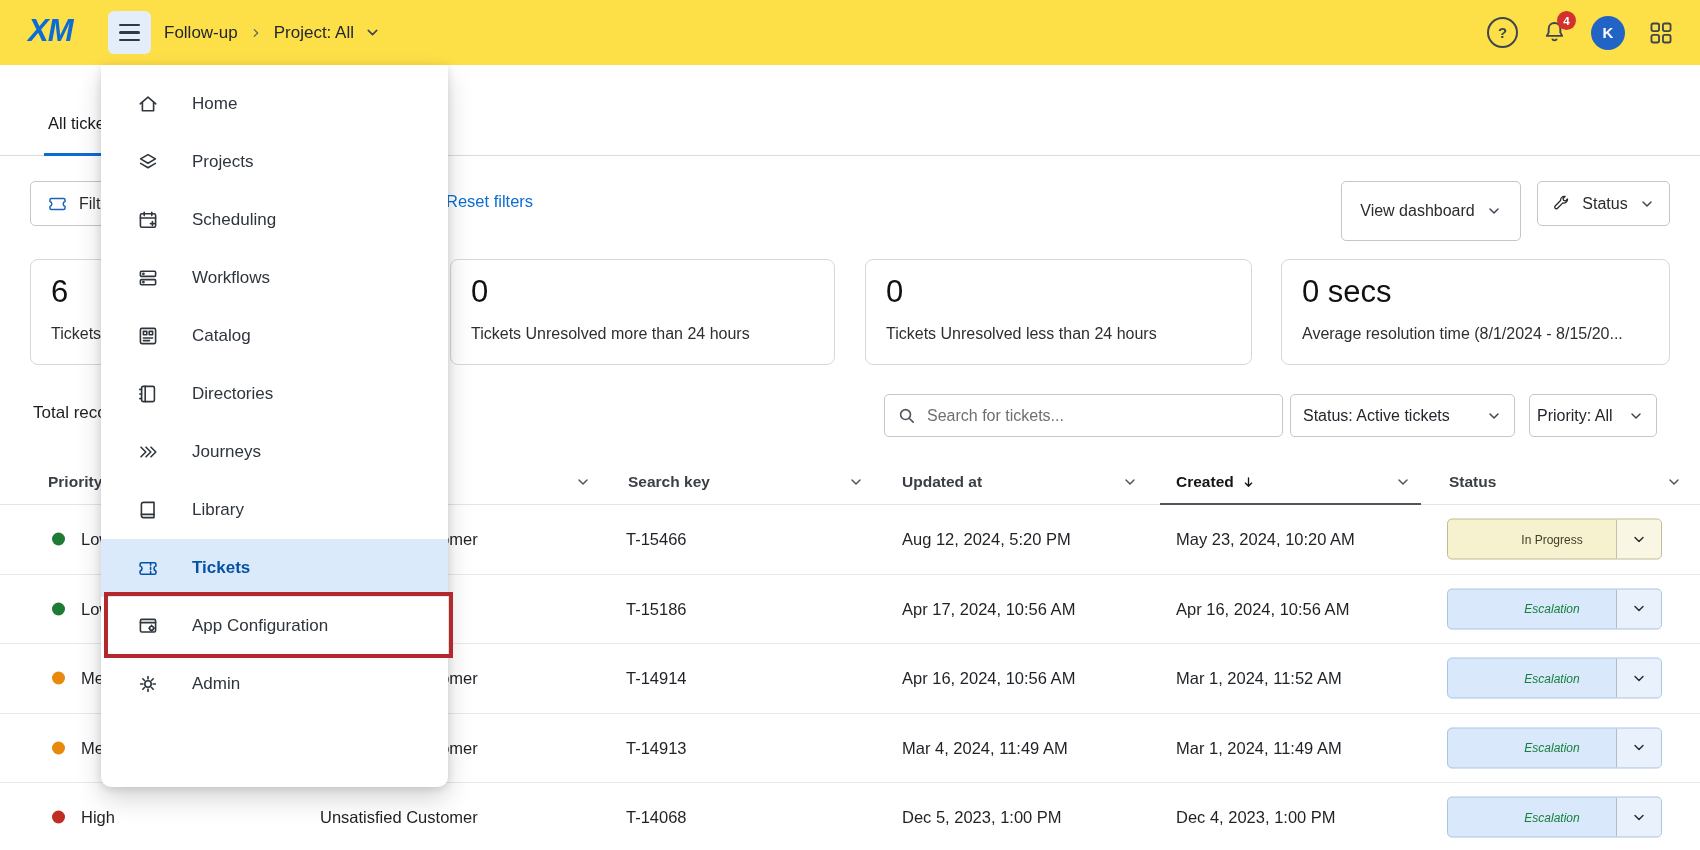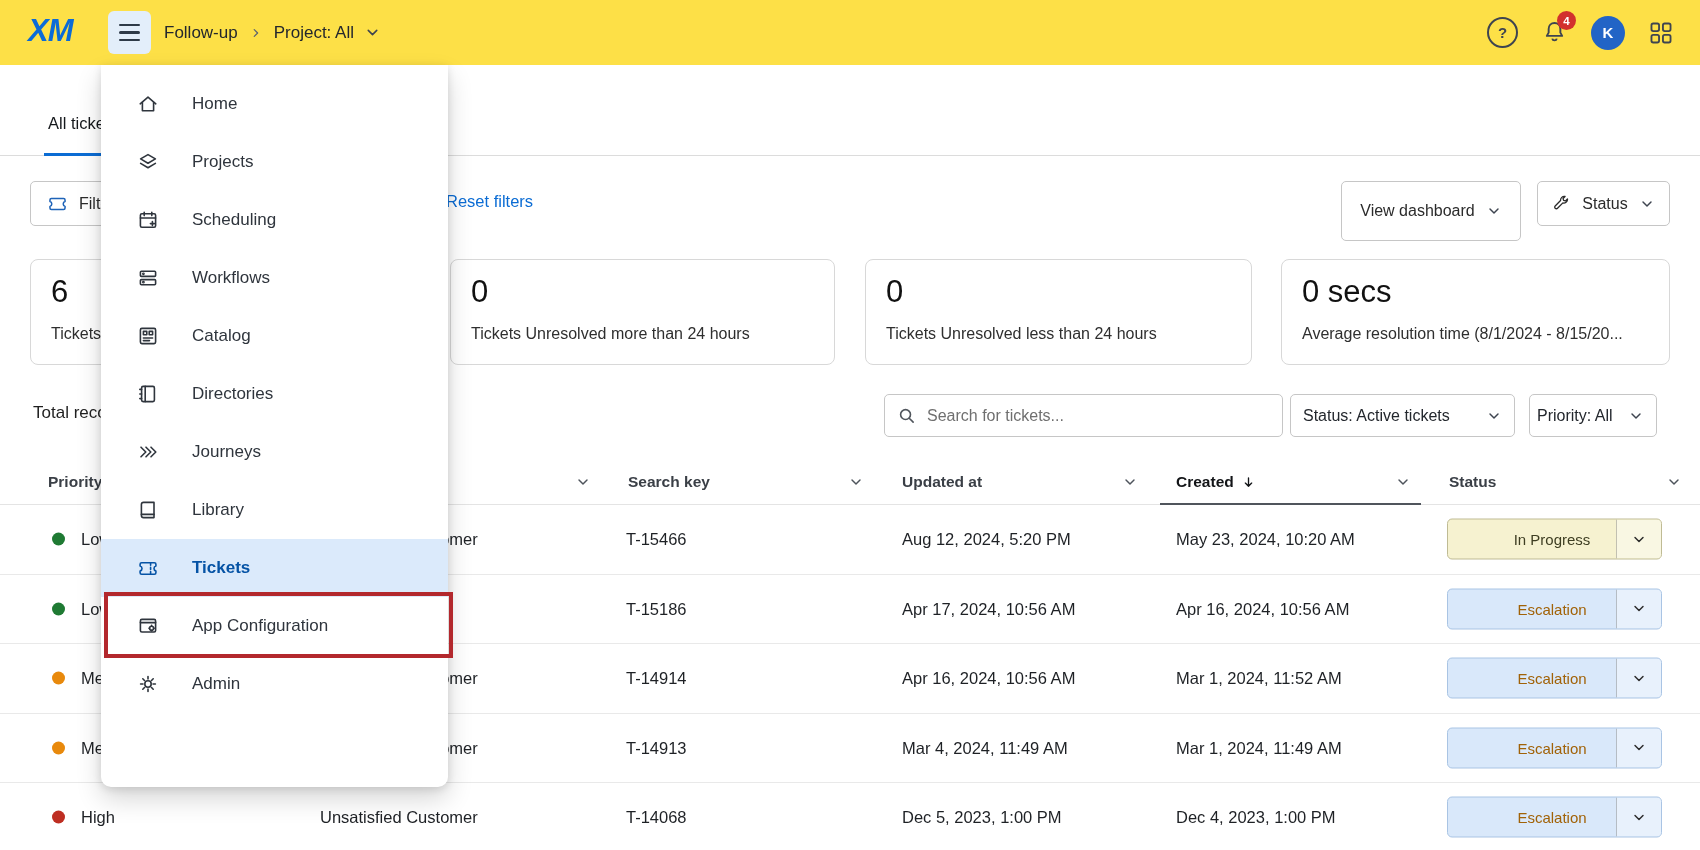--- a/index.html
+++ b/index.html
@@ -76,25 +76,25 @@
   .sort-underline{position:absolute;left:1160px;bottom:-1px;width:261px;height:2.5px;background:#50555C;}
 
   .tbody{position:absolute;left:0;top:505px;width:1700px;}
   .trow{position:relative;height:69.5px;border-bottom:1px solid #E9E9E9;box-sizing:border-box;cursor:pointer;}
   .cell{position:absolute;top:50%;transform:translateY(-50%);font-size:16.5px;color:#1E2125;white-space:nowrap;}
   .c-dot{left:52px;width:13px;height:13px;border-radius:50%;}
   .c-pri{left:81px;}.c-name{left:320px;}.c-key{left:611px;margin-left:15px;}.c-upd{left:902px;}.c-cre{left:1176px;}
   .low{background:#1F7A33;}.medium{background:#E8890C;}.high{background:#BE2E22;}
   .badge{left:1447px;width:215px;height:41px;border:1px solid #B5B5B5;border-radius:5px;display:flex;
          align-items:stretch;overflow:hidden;box-sizing:border-box;background:#fff;}
-  .badge-label{flex:1;display:flex;align-items:center;justify-content:center;font-size:15px;padding-left:40px;}
+  .badge-label{flex:1;display:flex;align-items:center;justify-content:center;font-size:12px;padding-left:40px;}
   .badge-chev{width:44px;display:flex;align-items:center;justify-content:center;
               border-left:1px solid rgba(0,0,0,.22);background:rgba(255,255,255,.4);color:#2B2B2B;}
   .in-progress{background:#F6F2D0;border-color:#BFBB94;color:#3E3E22;}
-  .escalation{background:#D9E8FA;border-color:#A9C4E4;color:#a16207;}
+  .escalation{background:#D9E8FA;border-color:#A9C4E4;color:#15803d;font-style:italic;}
 
   
   .menu-panel{position:absolute;left:101px;top:65px;width:347px;height:722px;background:#fff;z-index:40;
               border-radius:0 0 10px 10px;box-shadow:0 12px 26px rgba(0,0,0,.16),0 2px 8px rgba(0,0,0,.12);
               padding:10px 0;box-sizing:border-box;}
   .menu-item{height:58px;display:flex;align-items:center;gap:33px;padding:0 10px 0 36px;font-size:17px;
              color:#2F353D;cursor:pointer;}
   .menu-item.selected{background:#DBEAFB;color:#0553A5;font-weight:700;}
   .mi-icon{width:22px;height:22px;flex:0 0 22px;}
   .highlight-box{position:absolute;left:3px;top:527px;width:349px;height:66px;border:4px solid #B3282D;

